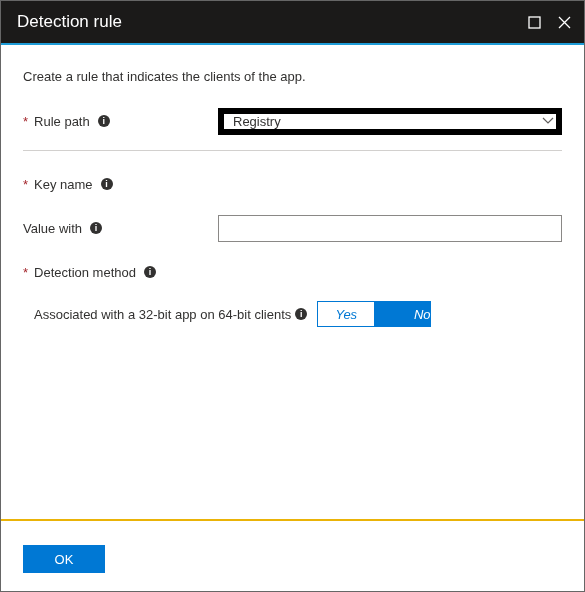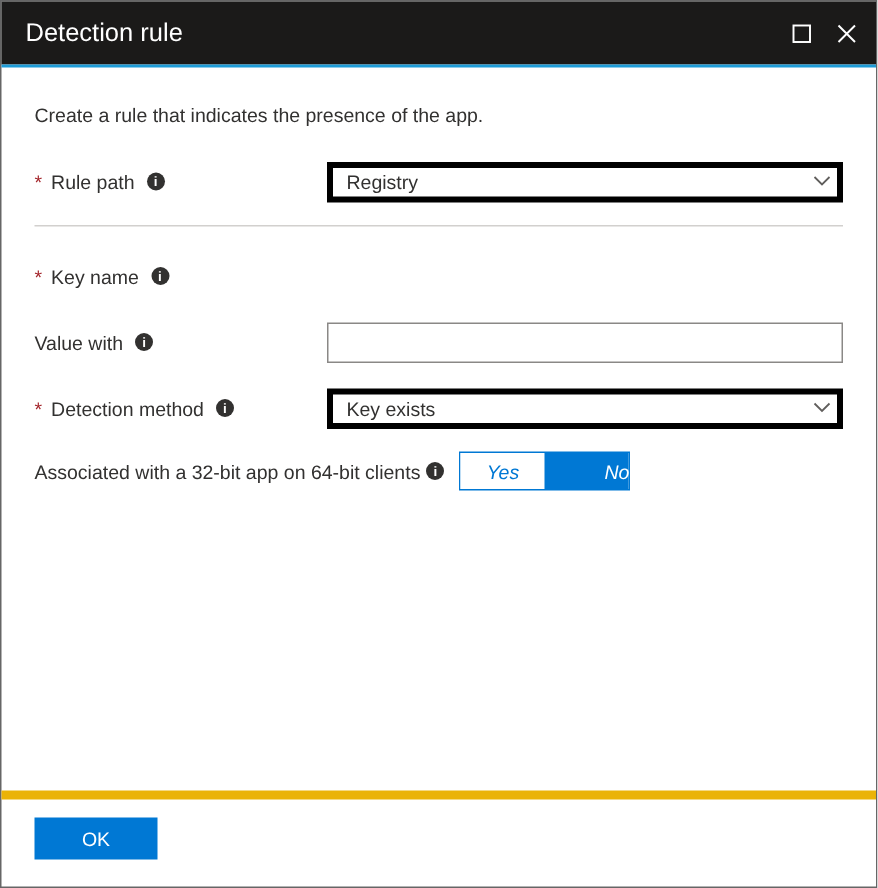--- a/index.html
+++ b/index.html
@@ -10,32 +10,32 @@
   .header-icons { display: flex; gap: 14px; }
   .hicon { width: 16px; height: 16px; display: flex; align-items: center; justify-content: center; cursor: pointer; }
   .accent-line { height: 2px; background: linear-gradient(90deg, #1e9cd7, #1e9cd7); }
   .content { flex: 1; padding: 24px 22px 12px 22px; overflow: auto; }
   .instruction { font-size: 13px; color: #323130; margin-bottom: 22px; }
   .row { display: flex; align-items: center; min-height: 30px; margin-bottom: 14px; }
   .label-col { width: 195px; display: flex; align-items: center; gap: 4px; font-size: 13px; color: #323130; }
   .req { color: #a4262c; margin-right: 2px; }
   .info { width: 12px; height: 12px; border-radius: 50%; background: #323130; color: #fff; font-size: 9px; line-height: 12px; text-align: center; font-weight: bold; font-style: normal; display: inline-block; margin-left: 4px; cursor: help; }
   .field-col { flex: 1; position: relative; }
-  .select, .textinput { width: 100%; height: 27px; border: 4px solid #000000; background: #fff; font-family: inherit; font-size: 13px; padding: 0 26px 0 9px; color: #323130; appearance: none; }
+  .select, .textinput { width: 100%; height: 27px; border: 6px solid #000000; background: #fff; font-family: inherit; font-size: 13px; padding: 0 26px 0 9px; color: #323130; appearance: none; }
   .textinput.plain { border: 1px solid #8a8886; padding-right: 9px; }
   .chevron { position: absolute; right: 8px; top: 50%; transform: translateY(-50%); pointer-events: none; }
   .check { position: absolute; right: 8px; top: 50%; transform: translateY(-50%); color: #107c10; }
   .divider { border: none; border-top: 1px solid #d2d0ce; margin: 6px 0 18px 0; }
-  .toggle-row { display: flex; gap: 10px; margin-top: 8px; }
+  .toggle-row { display: flex; gap: 10px; margin-top: 8px; margin-left: 11px; }
   .toggle-label { display: flex; align-items: center; font-size: 13px; }
   .seg { display: flex; border: 1px solid #0078d4; height: 26px; }
   .seg-btn { width: 56px; display: flex; align-items: center; justify-content: center; font-size: 13px; cursor: pointer; user-select: none; font-style: italic; }
   .seg-btn.off { background: #fff; color: #0078d4; }
   .seg-btn.on { background: #0078d4; color: #fff; padding-left: 40px; }
-  .footer { border-top: 6px solid #eab308; padding: 12px 22px 18px 22px; }
+  .footer { border-top: 2px solid #eab308; padding: 24px 22px 18px 22px; }
   .ok-btn { background: #0078d4; color: #fff; border: none; height: 28px; width: 82px; font-size: 13px; font-family: inherit; cursor: pointer; }
   svg { display: block; }
 </style>
 </head>
 <body>
 
 <div class="panel">
 
   <div class="header">
     <div class="header-title">Detection rule</div>
@@ -48,21 +48,21 @@
       <div class="hicon">
         <svg width="13" height="13" viewBox="0 0 13 13">
             <path d="M1 1 L12 12 M12 1 L1 12" stroke="#fff" stroke-width="1.3"></path>
           </svg>
       </div>
     </div>
   </div>
   <div class="accent-line"></div>
 
   <div class="content">
-    <div class="instruction">Create a rule that indicates the presence of the app.</div>
+    <div class="instruction">Create a rule that indicates the clients of the app.</div>
 
     <div class="row">
       <div class="label-col">
         <span class="req">*</span>
         <span>Rule path</span>
         <span class="info">i</span>
       </div>
       <div class="field-col">
         <input class="select" type="text" readonly="" value="Registry" style="">
         <span class="chevron">
@@ -92,28 +92,20 @@
         <input class="textinput plain" type="text" value="" style="">
       </div>
     </div>
 
     <div class="row">
       <div class="label-col">
         <span class="req">*</span>
         <span>Detection method</span>
         <span class="info">i</span>
       </div>
-      <div class="field-col">
-        <input class="select" type="text" readonly="" value="Key exists" style="">
-        <span class="chevron">
-          <svg width="12" height="8" viewBox="0 0 12 8">
-              <path d="M1 1 L6 6 L11 1" fill="none" stroke="#605e5c" stroke-width="1.2"></path>
-            </svg>
-        </span>
-      </div>
     </div>
 
     <div class="toggle-row">
       <div class="toggle-label">
         <span>Associated with a 32-bit app on 64-bit clients</span>
         <span class="info">i</span>
       </div>
       <div class="seg">
         <div class="seg-btn off">Yes</div>
         <div class="seg-btn on">No</div>

